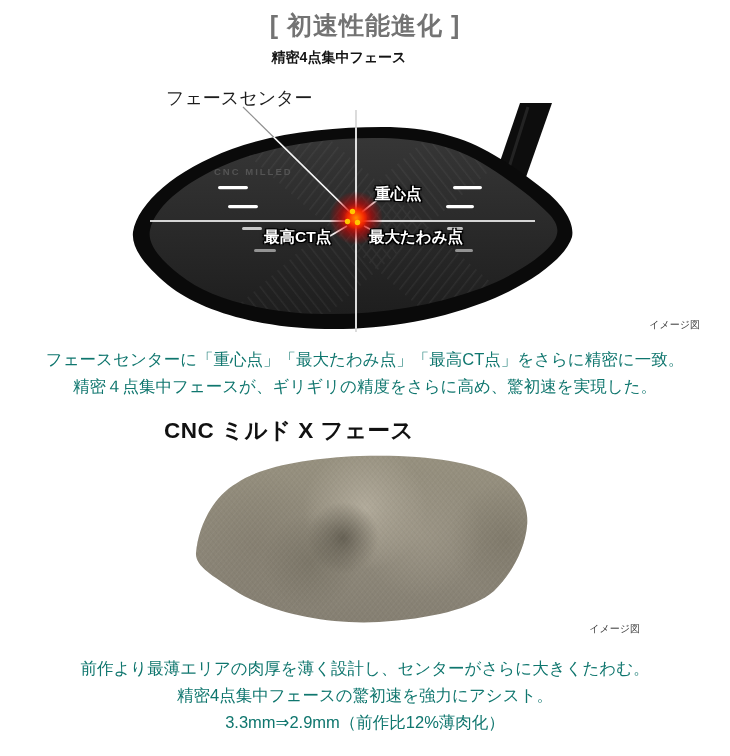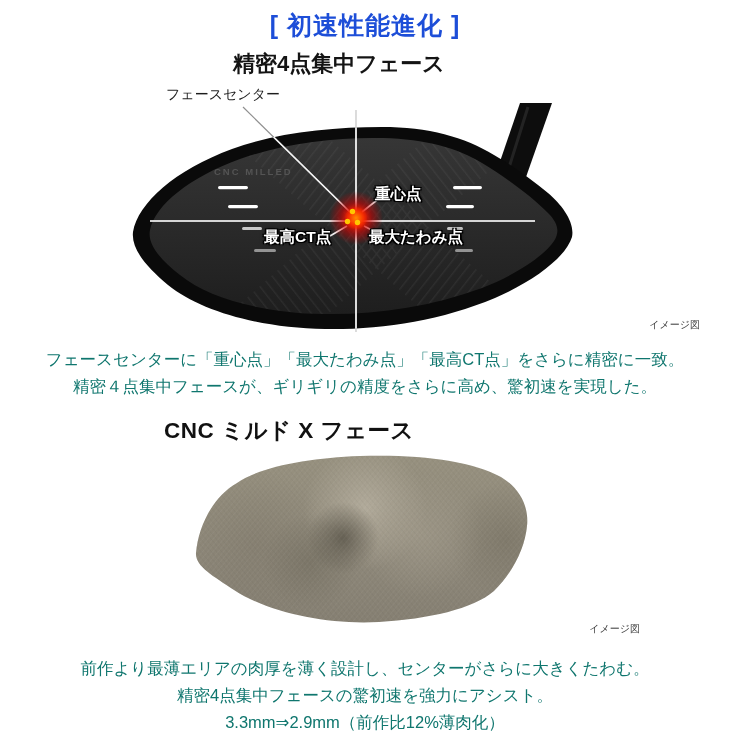--- a/index.html
+++ b/index.html
@@ -1,30 +1,30 @@
 <!DOCTYPE html>
 <html><head>
 <meta charset="utf-8">
 <style>
   html,body{margin:0;padding:0;background:#fff;}
   body{width:730px;height:756px;font-family:"Liberation Sans","DejaVu Sans",sans-serif;}
   .page{position:relative;width:730px;height:756px;background:#fff;overflow:hidden;}
 
   .h-main{position:absolute;top:9px;left:0;width:730px;text-align:center;
-          font-size:25px;font-weight:bold;color:#1d4ed8;letter-spacing:1px;}
+          font-size:25px;font-weight:bold;color:#737373;letter-spacing:1px;}
   .h-sub{position:absolute;top:49px;left:0;width:678px;text-align:center;
-         font-size:22px;font-weight:bold;color:#141414;}
+         font-size:14px;font-weight:bold;color:#141414;}
   .h-cnc{position:absolute;top:415px;left:0;width:578px;text-align:center;
          font-size:22.5px;font-weight:bold;color:#111;letter-spacing:.5px;}
 
   .fig1{position:absolute;top:85px;left:0;width:730px;height:250px;}
   .fig2{position:absolute;top:450px;left:0;width:730px;height:200px;}
   .fig1 svg,.fig2 svg{position:absolute;top:0;left:0;}
 
-  .pointer-label{position:absolute;left:166px;top:1px;font-size:14px;color:#1d1d1d;}
+  .pointer-label{position:absolute;left:166px;top:1px;font-size:18px;color:#1d1d1d;}
 
   .anno{position:absolute;font-size:15.5px;font-weight:bold;color:#fff;white-space:nowrap;
         text-shadow:-1.4px -1.4px 0 #000,1.4px -1.4px 0 #000,-1.4px 1.4px 0 #000,
                     1.4px 1.4px 0 #000,0 0 4px #000;}
   .anno-cg{left:375px;top:99px;}
   .anno-ct{left:264px;top:142px;}
   .anno-flex{left:369px;top:142px;}
 
   .caption{position:absolute;font-size:10px;color:#3c3c3c;text-align:right;}
   .cap1{left:430px;top:233px;width:270px;}

